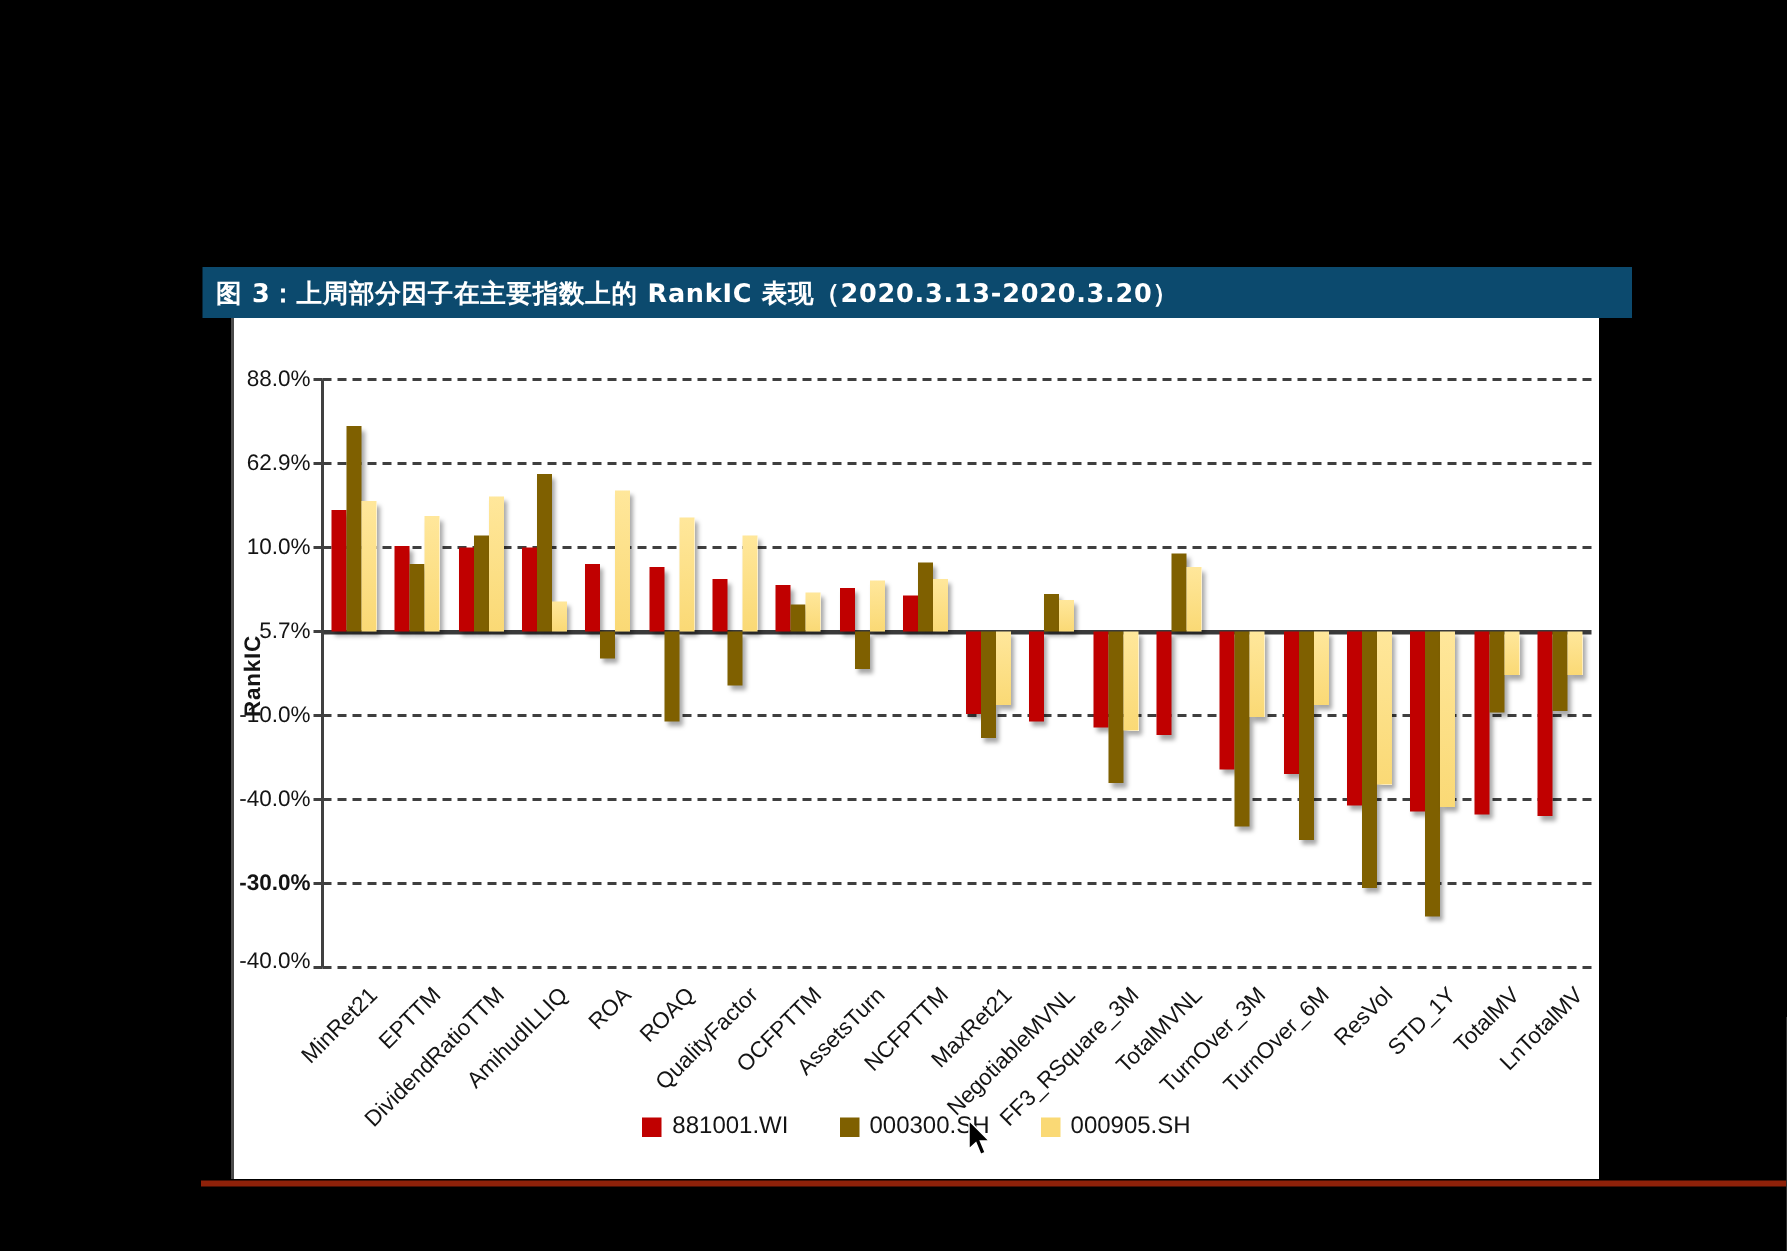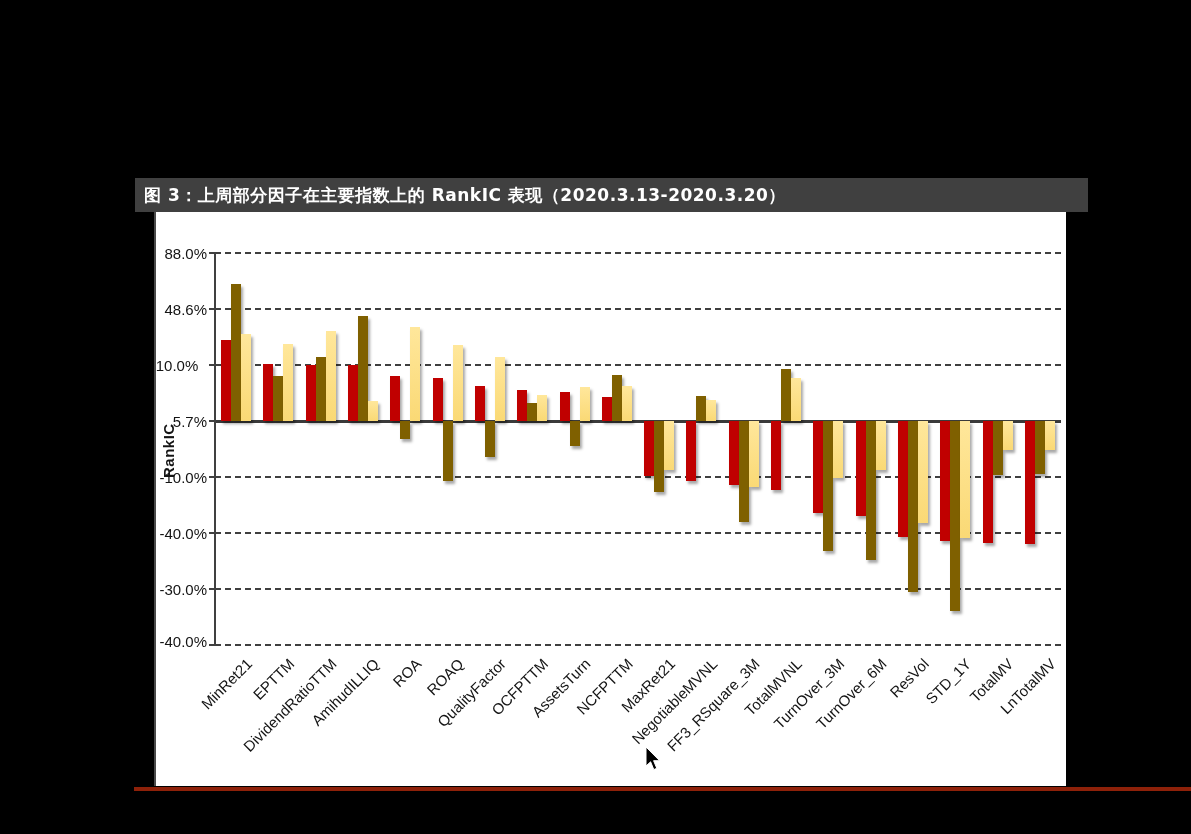--- a/index.html
+++ b/index.html
@@ -27,48 +27,48 @@
           gap:34px;align-items:center;}
   .legend-item{display:flex;align-items:center;gap:7px;font-size:16px;color:#141414;}
   .legend-swatch{width:13px;height:13px;display:inline-block;}
   #cursor{position:absolute;z-index:50;}
 </style>
 </head>
 <body>
 
 <div id="stage">
 
-  <div id="title-bar" style="background: #404040;">
+  <div id="title-bar" style="background: #0c4a6e;">
     <span id="title-text">图 3：上周部分因子在主要指数上的 RankIC 表现（2020.3.13-2020.3.20）</span>
   </div>
 
   <div id="panel">
     <div class="ylabel" id="ylabel" style="left:4px;top:176px;height:90px;">RankIC</div>
     <div id="plot" style="position:absolute;left:0;top:0;width:912px;height:574px;">
         <div class="gridline" style="left: 59px; top: 40px; width: 846px;"></div>
         <div class="tick-mark" style="left: 53px; top: 40px;"></div>
         <div class="ytick" style="left: -9px; top: 41px;">88.0%</div>
         <div class="gridline" style="left: 59px; top: 96px; width: 846px;"></div>
         <div class="tick-mark" style="left: 53px; top: 96px;"></div>
-        <div class="ytick" style="left: -9px; top: 97px;">48.6%</div>
+        <div class="ytick" style="left: -9px; top: 97px;">62.9%</div>
         <div class="gridline" style="left: 59px; top: 152px; width: 846px;"></div>
         <div class="tick-mark" style="left: 53px; top: 152px;"></div>
-        <div class="ytick" style="left: -9px; top: 153px; text-align: center;">10.0%</div>
+        <div class="ytick" style="left: -9px; top: 153px;">10.0%</div>
         <div class="zero-line" style="left: 59px; top: 208px; width: 846px;"></div>
         <div class="tick-mark" style="left: 53px; top: 208px;"></div>
         <div class="ytick" style="left: -9px; top: 209px;">5.7%</div>
         <div class="gridline" style="left: 59px; top: 264px; width: 846px;"></div>
         <div class="tick-mark" style="left: 53px; top: 264px;"></div>
         <div class="ytick" style="left: -9px; top: 265px;">-10.0%</div>
         <div class="gridline" style="left: 59px; top: 320px; width: 846px;"></div>
         <div class="tick-mark" style="left: 53px; top: 320px;"></div>
         <div class="ytick" style="left: -9px; top: 321px;">-40.0%</div>
         <div class="gridline" style="left: 59px; top: 376px; width: 846px;"></div>
         <div class="tick-mark" style="left: 53px; top: 376px;"></div>
-        <div class="ytick" style="left: -9px; top: 377px;">-30.0%</div>
+        <div class="ytick" style="left: -9px; top: 377px; font-weight: bold;">-30.0%</div>
         <div class="gridline" style="left: 59px; top: 432px; width: 846px;"></div>
         <div class="tick-mark" style="left: 53px; top: 432px;"></div>
         <div class="ytick" style="left: -9px; top: 429px;">-40.0%</div>
         <div class="axis-line" style="left: 58px; top: 41px; height: 392px;"></div>
         <div class="bar" style="left: 65.15px; top: 127.8px; height: 81.2px; background: rgb(192, 0, 0);"></div>
         <div class="bar" style="left: 75.15px; top: 71.8px; height: 137.2px; background: rgb(127, 96, 0);"></div>
         <div class="bar" style="left: 85.15px; top: 122.2px; height: 86.8px; background: linear-gradient(rgb(255, 231, 155), rgb(250, 217, 117));"></div>
         <div class="xlabel" style="left: 0px; top: 443px; width: 87.15px; text-align: right;">MinRet21</div>
         <div class="bar" style="left: 107.45px; top: 151.88px; height: 57.12px; background: rgb(192, 0, 0);"></div>
         <div class="bar" style="left: 117.45px; top: 164.2px; height: 44.8px; background: rgb(127, 96, 0);"></div>
@@ -140,20 +140,34 @@
         <div class="xlabel" style="left: 0px; top: 443px; width: 806.25px; text-align: right;">STD_1Y</div>
         <div class="bar" style="left: 826.55px; top: 209px; height: 122.08px; background: rgb(192, 0, 0);"></div>
         <div class="bar" style="left: 836.55px; top: 209px; height: 53.76px; background: rgb(127, 96, 0);"></div>
         <div class="bar" style="left: 846.55px; top: 209px; height: 28.56px; background: linear-gradient(rgb(255, 231, 155), rgb(250, 217, 117));"></div>
         <div class="xlabel" style="left: 0px; top: 443px; width: 848.55px; text-align: right;">TotalMV</div>
         <div class="bar" style="left: 868.85px; top: 209px; height: 122.64px; background: rgb(192, 0, 0);"></div>
         <div class="bar" style="left: 878.85px; top: 209px; height: 53.2px; background: rgb(127, 96, 0);"></div>
         <div class="bar" style="left: 888.85px; top: 209px; height: 29.12px; background: linear-gradient(rgb(255, 231, 155), rgb(250, 217, 117));"></div>
         <div class="xlabel" style="left: 0px; top: 443px; width: 890.85px; text-align: right;">LnTotalMV</div>
       </div>
+    <div id="legend" style="top:530px;">
+        <div class="legend-item">
+          <span class="legend-swatch" style="background: rgb(192, 0, 0);"></span>
+          <span>881001.WI</span>
+        </div>
+        <div class="legend-item">
+          <span class="legend-swatch" style="background: rgb(127, 96, 0);"></span>
+          <span>000300.SH</span>
+        </div>
+        <div class="legend-item">
+          <span class="legend-swatch" style="background: rgb(250, 217, 117);"></span>
+          <span>000905.SH</span>
+        </div>
+      </div>
   </div>
 
   <div id="red-underline" style="background: rgb(142, 33, 9);"></div>
 
   <svg id="cursor" width="18" height="28" viewBox="0 0 18 28" style="left: 645px; top: 746px;">
     <path d="M1,1 L1,20 L5.6,15.8 L8.8,23.6 L11.8,22.3 L8.6,14.7 L14.6,14.7 Z" fill="#000" stroke="#fff" stroke-width="1"></path>
   </svg>
 
 </div>
 

